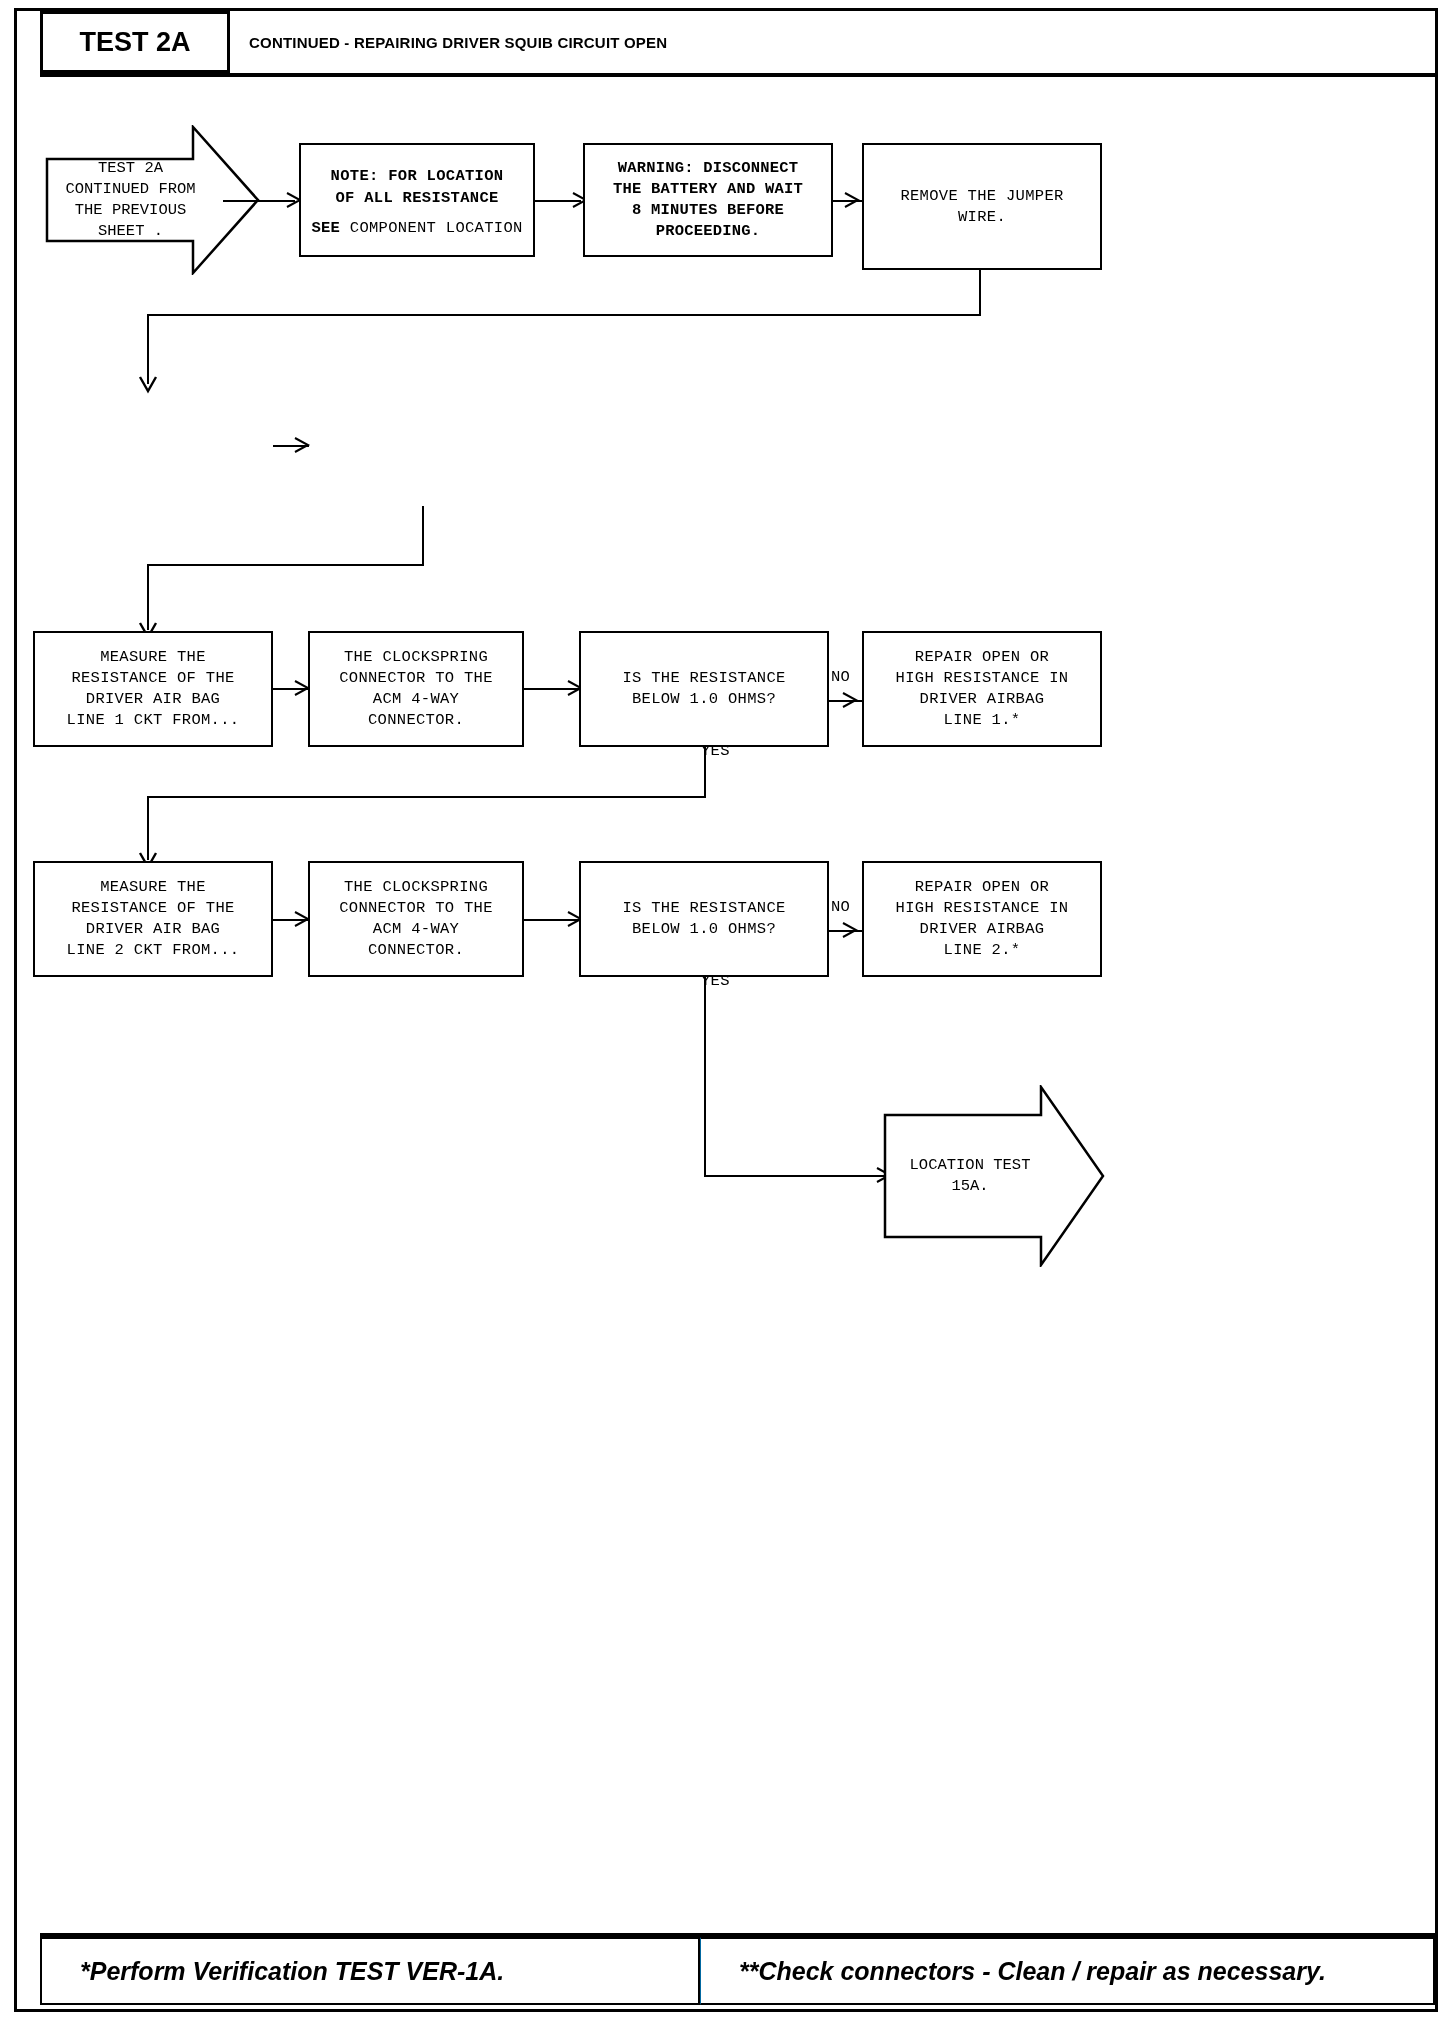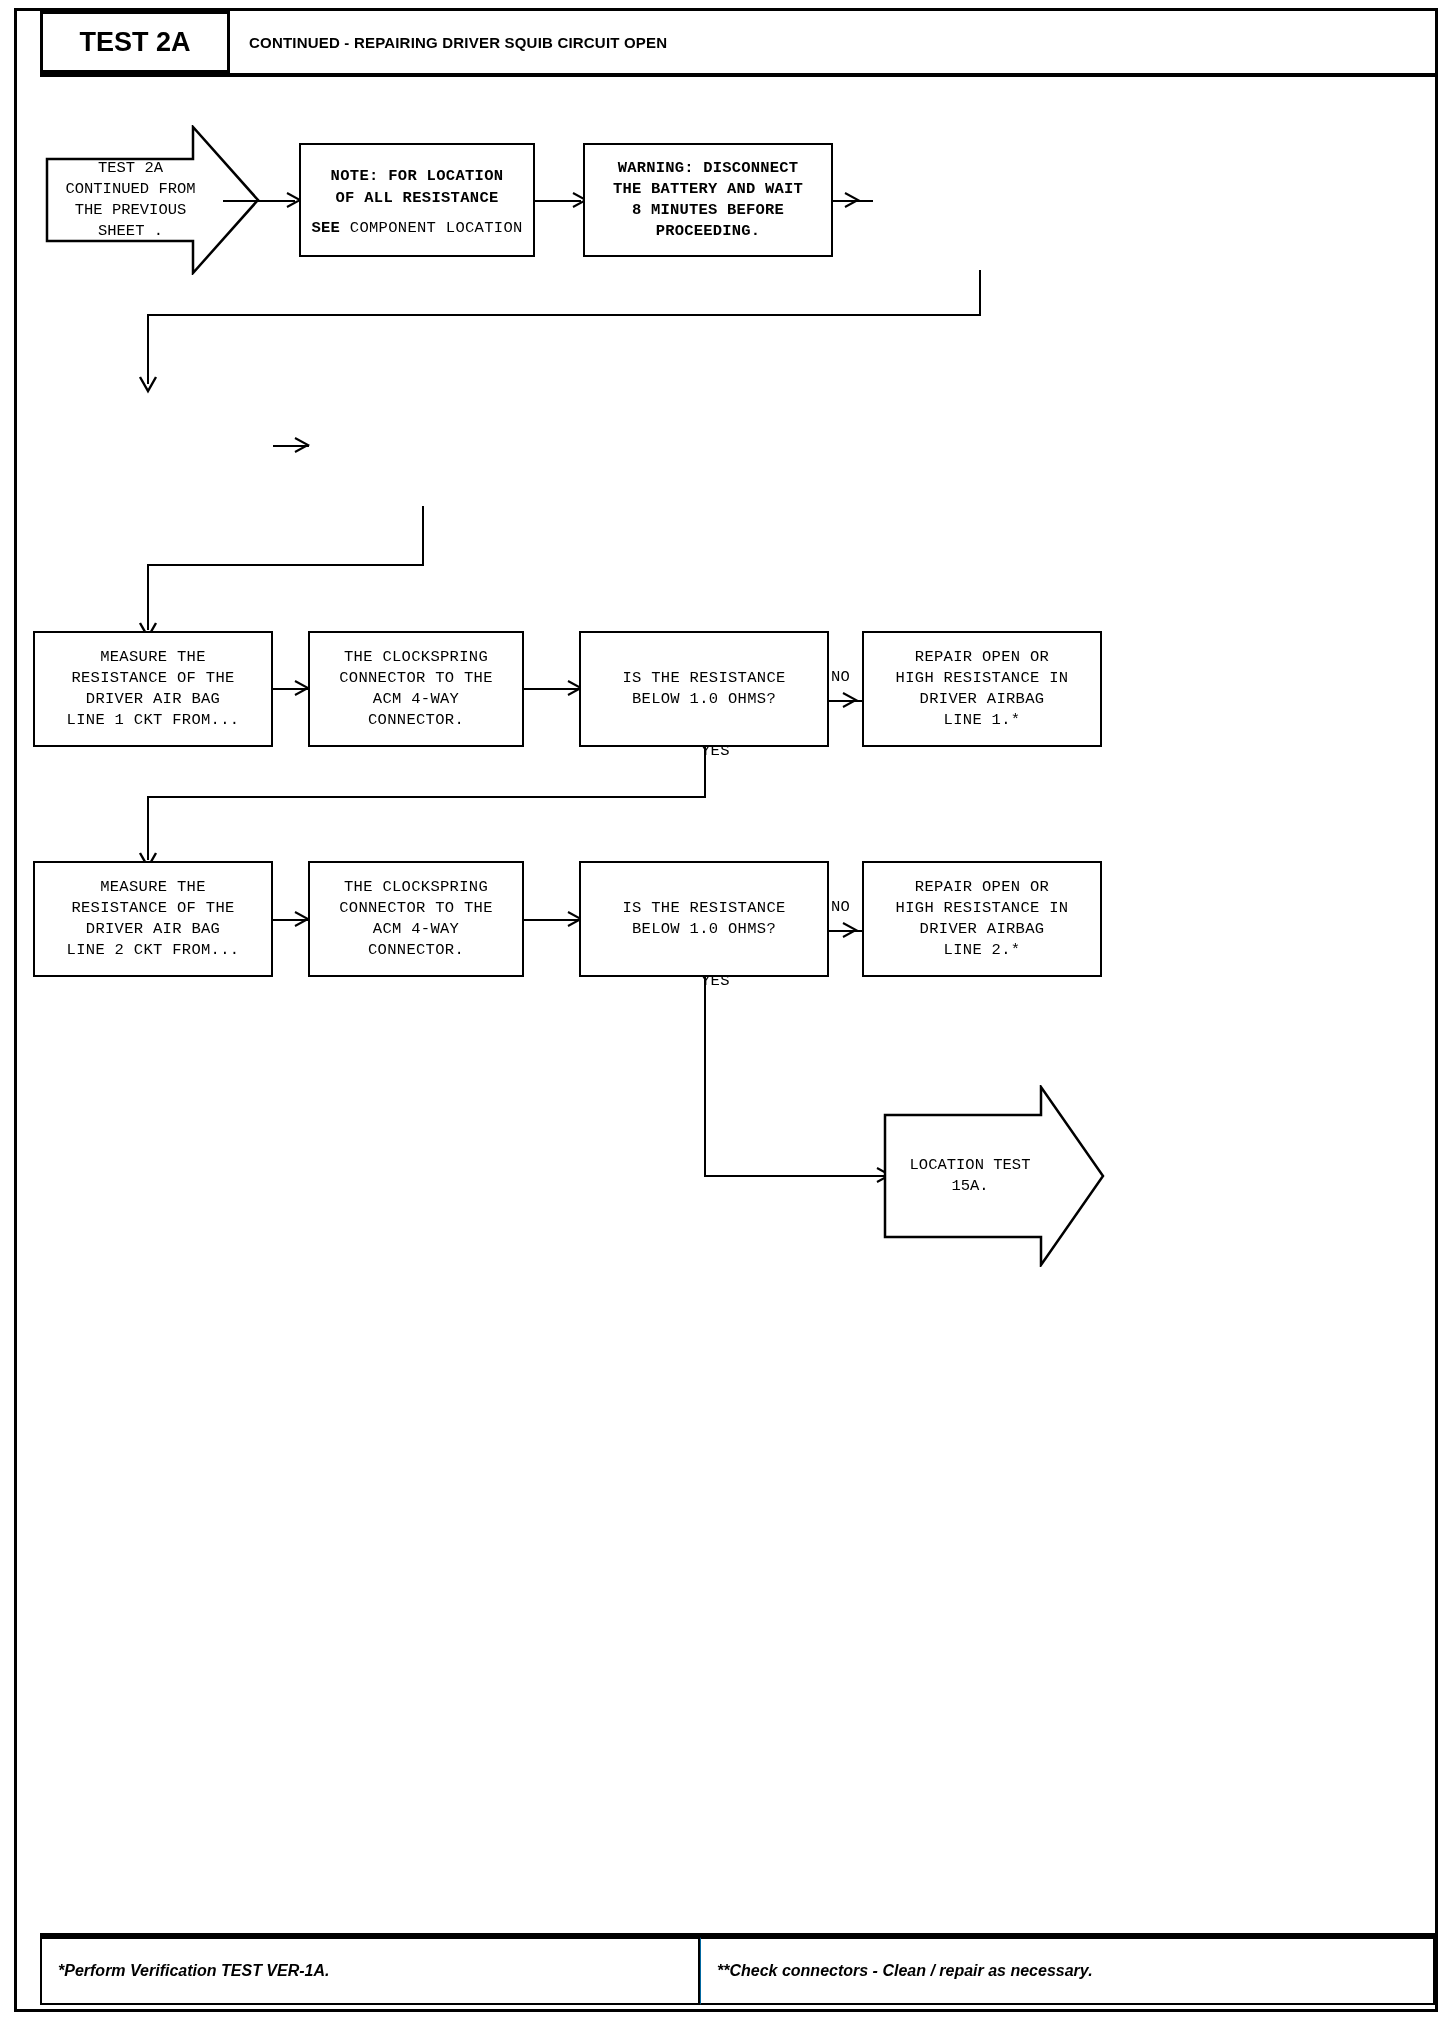--- a/index.html
+++ b/index.html
@@ -55,21 +55,21 @@
   .arrowhead{position:absolute;}
   .arrowhead svg{display:block;}
 
   .edge-label{position:absolute;font-family:"Liberation Mono",monospace;font-size:15.5px;letter-spacing:0.3px;}
 
   
   .footer{position:absolute;left:3px;top:1925px;width:1418px;height:76px;box-sizing:border-box;}
   .footer-rule-top{position:absolute;left:23px;top:0px;width:1395px;height:4px;background:#000;}
   .footer-cells{position:absolute;left:23px;top:4px;width:1395px;height:68px;display:flex;}
   .fcell{border:2px solid #000;box-sizing:border-box;display:flex;align-items:center;
-         font-weight:bold;font-style:italic;font-size:16px;}
+         font-weight:bold;font-style:italic;font-size:25px;padding-left:22px;}
   .fcell span{padding-left:16px;}
   .fcell.left{width:660px;}
   .fcell.right{width:735px;border-left:1px solid #0369a1;}
 </style>
 </head>
 <body>
 
 <div class="page">
 
   <div class="outer-border"></div>
@@ -123,20 +123,24 @@
 PROCEEDING.</div>
     </div>
 
     <div class="ln h" style="left:816px;top:120px;width:40px;"></div>
     <div class="arrowhead" style="left:826px;top:111px;">
       <svg width="18" height="18" viewBox="0 0 18 18">
           <polyline points="2,2 15,9 2,16" fill="none" stroke="#000" stroke-width="2"></polyline>
         </svg>
     </div>
 
+    <div class="box" style="left:845px;top:63px;width:240px;height:127px;">
+      <div class="txt">REMOVE THE JUMPER
+WIRE.</div>
+    </div>
 
     <div class="ln v" style="left:962px;top:190px;width:2px;height:46px;"></div>
     <div class="ln h" style="left:130px;top:234px;width:834px;"></div>
     <div class="ln v" style="left:130px;top:234px;width:2px;height:70px;"></div>
     <div class="arrowhead" style="left:121px;top:295px;">
       <svg width="20" height="20" viewBox="0 0 20 20">
           <polyline points="2,2 10,16 18,2" fill="none" stroke="#000" stroke-width="2.4"></polyline>
         </svg>
     </div>
 

